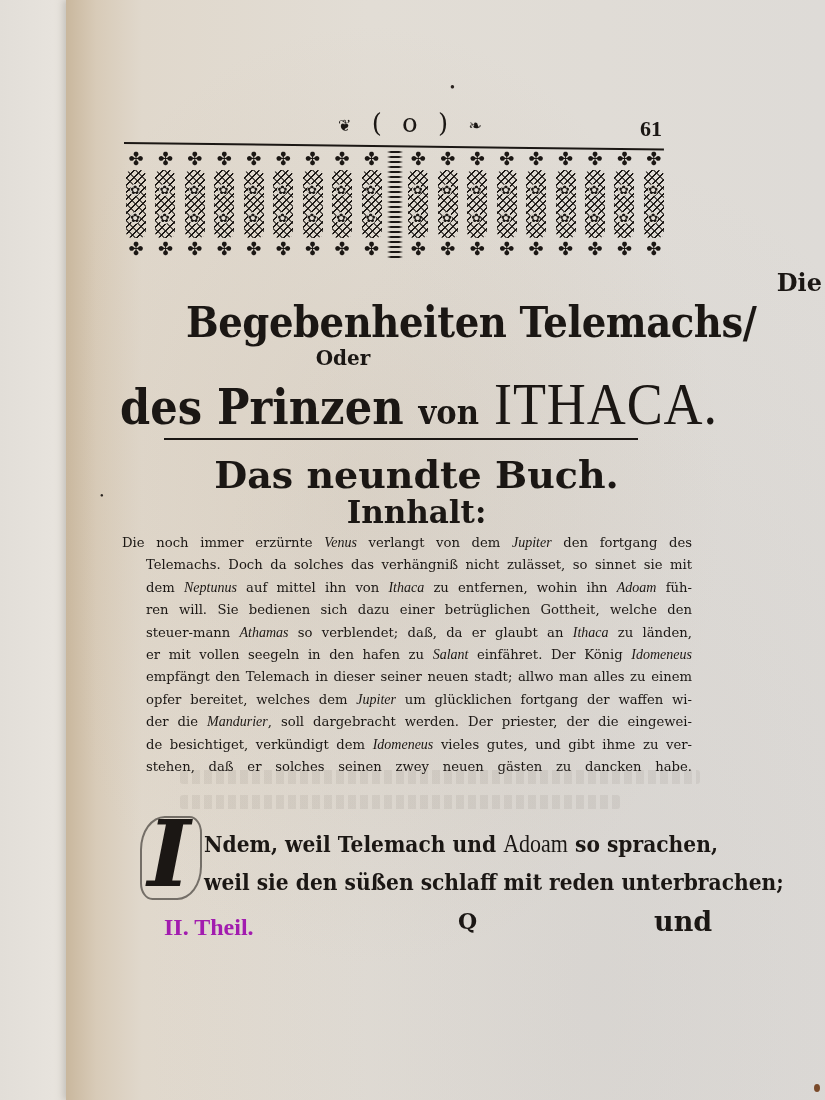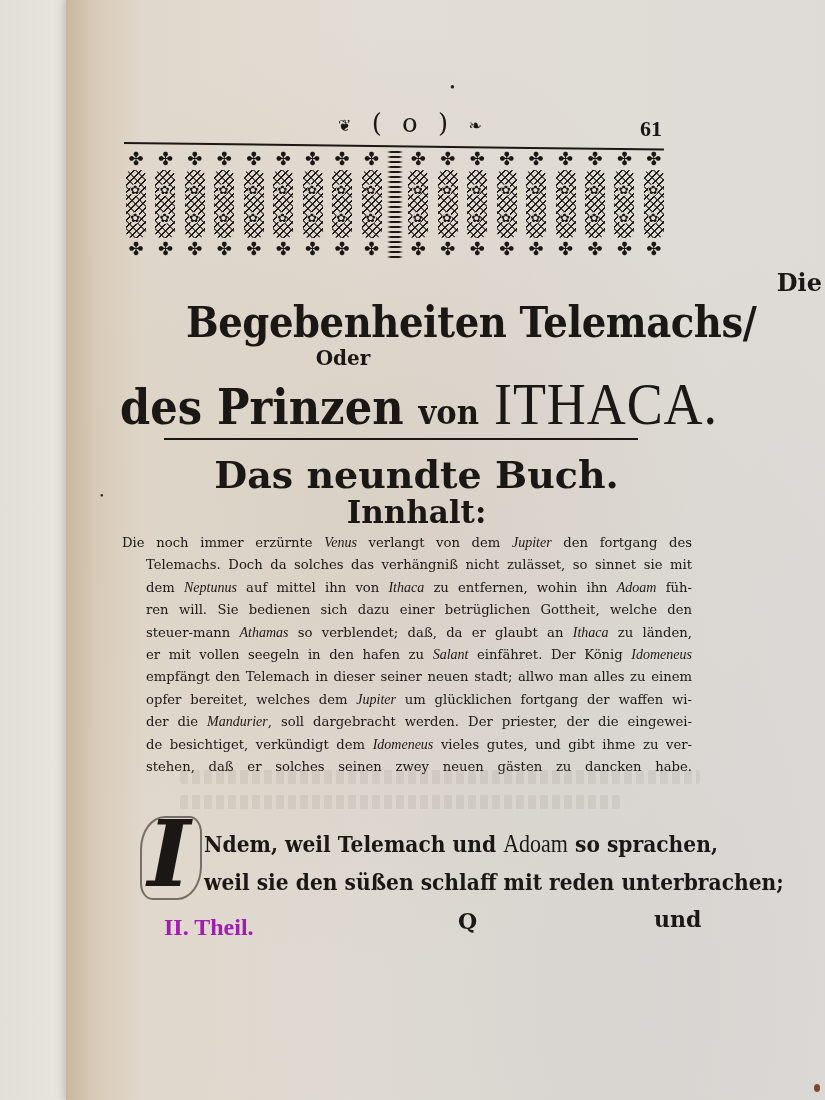--- a/index.html
+++ b/index.html
@@ -257,21 +257,21 @@
       font-family: "DejaVu Serif", serif;
       font-weight: bold;
       font-size: 22px;
       color: #1b1714;
     }
     .footer-catch {
       position: absolute;
       left: 654px; top: 906px;
       font-family: "DejaVu Serif", serif;
       font-weight: bold;
-      font-size: 22px;
+      font-size: 27px;
       color: #1b1714;
     }
     .stray-mark {
       position: absolute;
       font-size: 8px;
       color: #2a2420;
     }
     .foxing {
       position: absolute;
       left: 814px; top: 1084px;

